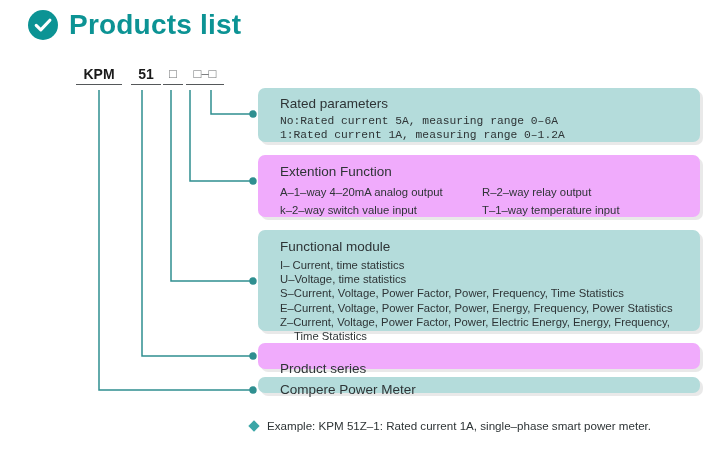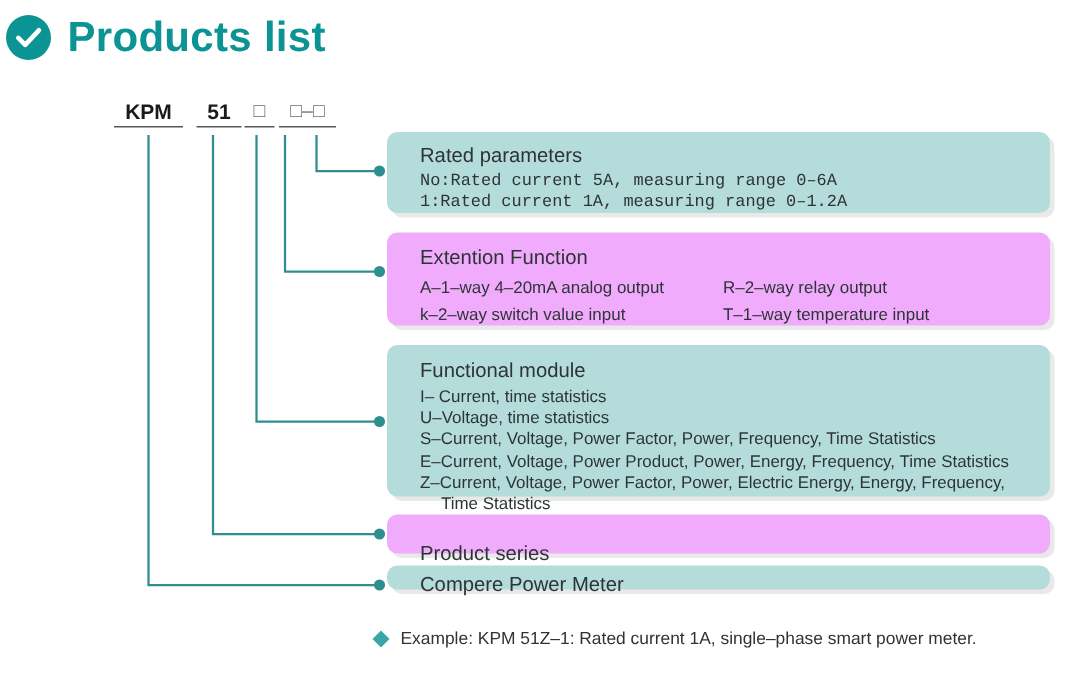--- a/index.html
+++ b/index.html
@@ -12,21 +12,21 @@
     height: 452px;
     position: relative;
     overflow: hidden;
     font-family: "Liberation Sans", sans-serif;
     -webkit-font-smoothing: antialiased;
   }
 
   
   #header {
     position: absolute;
-    left: 4px;
+    left: 28px;
     top: 10px;
     display: flex;
     align-items: center;
     gap: 11px;
   }
   #check-icon {
     width: 30px;
     height: 30px;
     border-radius: 50%;
     background: #0c9394;
@@ -210,21 +210,21 @@
     </div>
   </div>
 </div>
 
 <div id="box-functional" class="callout teal">
   <div class="callout-title">Functional module</div>
   <div id="func-lines">
     <div class="callout-line">I– Current, time statistics</div>
     <div class="callout-line">U–Voltage, time statistics</div>
     <div class="callout-line">S–Current, Voltage, Power Factor, Power, Frequency, Time Statistics</div>
-    <div class="callout-line">E–Current, Voltage, Power Product, Power, Energy, Frequency, Time Statistics</div>
+    <div class="callout-line">E–Current, Voltage, Power Factor, Power, Energy, Frequency, Power Statistics</div>
     <div class="callout-line">Z–Current, Voltage, Power Factor, Power, Electric Energy, Energy, Frequency,</div>
     <div class="callout-line indent">Time Statistics</div>
   </div>
 </div>
 
 <div id="box-series" class="callout blue">
   <div class="callout-title">Product series</div>
 </div>
 
 <div id="box-meter" class="callout teal">

